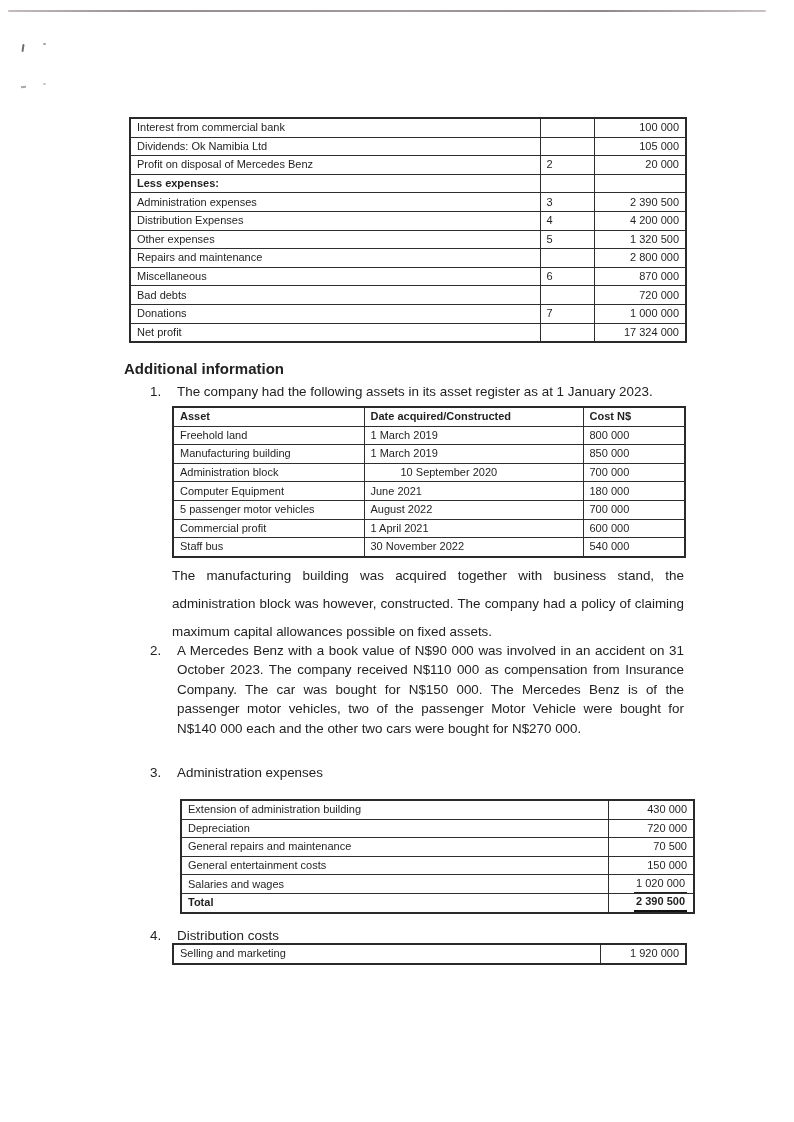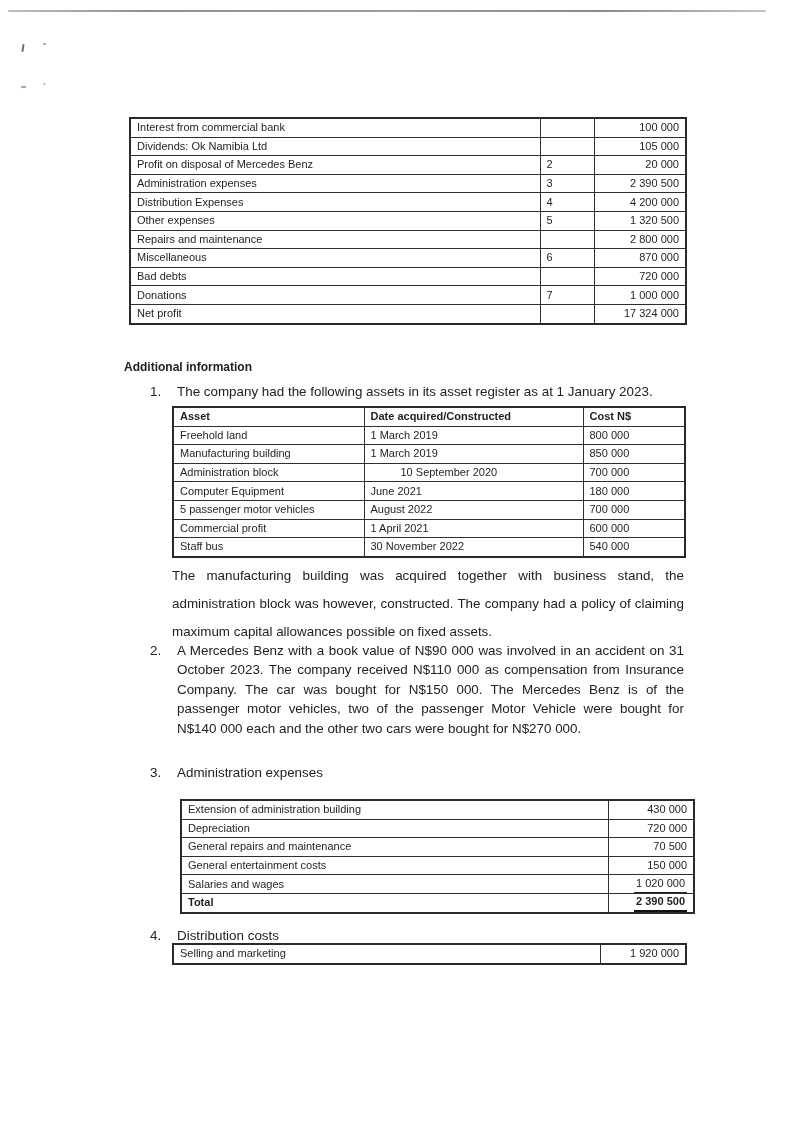--- a/index.html
+++ b/index.html
@@ -29,21 +29,21 @@
   #income-table{left:129px;top:117px;width:556px;}
   
   #asset-table{left:172px;top:406px;width:512px;}
   
   #admin-table{left:172px;top:799px;width:513px;margin-left:8px;}
   
   #dist-table{left:172px;top:943px;width:513px;}
   .u1{display:inline-block;border-bottom:1.5px solid #222;padding:0 2px 1px 2px;}
   .u2{display:inline-block;border-bottom:2.5px solid #111;padding:0 2px 1px 2px;font-weight:bold;}
   
-  .heading{left:124px;top:360px;font-size:12px;font-weight:bold;}
+  .heading{left:124px;top:360px;font-size:15px;font-weight:bold;}
   .item{left:150px;width:534px;font-size:13.4px;line-height:19.4px;text-align:justify;}
   .item .num{position:absolute;left:0;top:0;}
   .item .txt{display:block;padding-left:27px;}
   #item1{top:382px;}
   #item2{top:641px;}
   #item3{top:763px;text-align:left;}
   #item4{top:926px;text-align:left;}
   .para{left:172px;top:562px;width:512px;font-size:13.4px;line-height:28px;text-align:justify;}
 </style>
 </head>
@@ -71,20 +71,25 @@
         <td class="lbl">Dividends: Ok Namibia Ltd</td>
         <td class="note"></td>
         <td class="amt">105 000</td>
       </tr>
       <tr>
         <td class="lbl">Profit on disposal of Mercedes Benz</td>
         <td class="note">2</td>
         <td class="amt">20 000</td>
       </tr>
       <tr>
+        <td class="lbl b">Less expenses:</td>
+        <td class="note"></td>
+        <td class="amt"></td>
+      </tr>
+      <tr>
         <td class="lbl">Administration expenses</td>
         <td class="note">3</td>
         <td class="amt">2 390 500</td>
       </tr>
       <tr>
         <td class="lbl">Distribution Expenses</td>
         <td class="note">4</td>
         <td class="amt">4 200 000</td>
       </tr>
       <tr>

